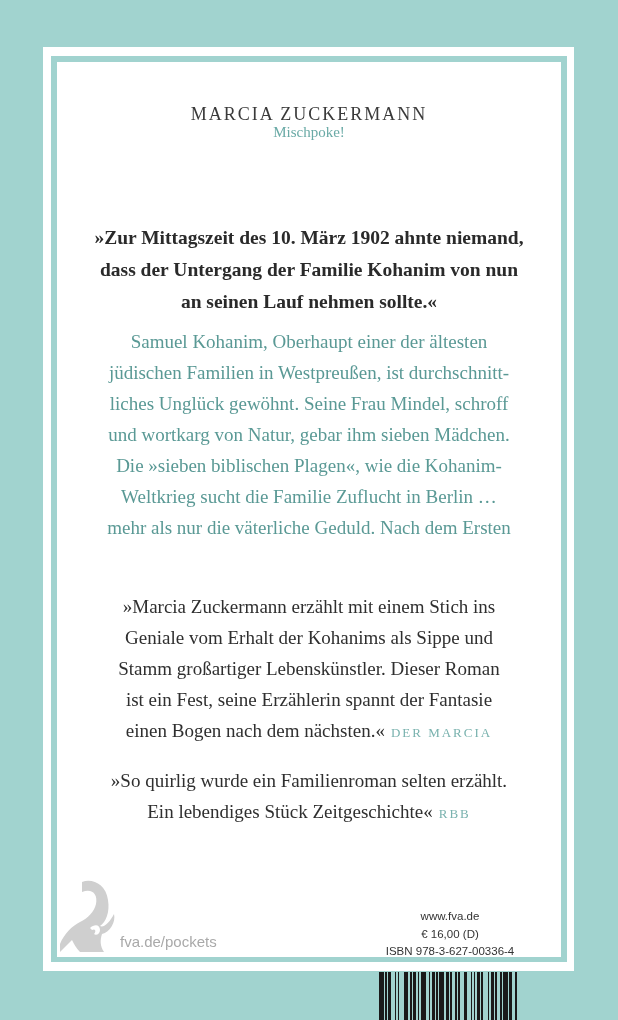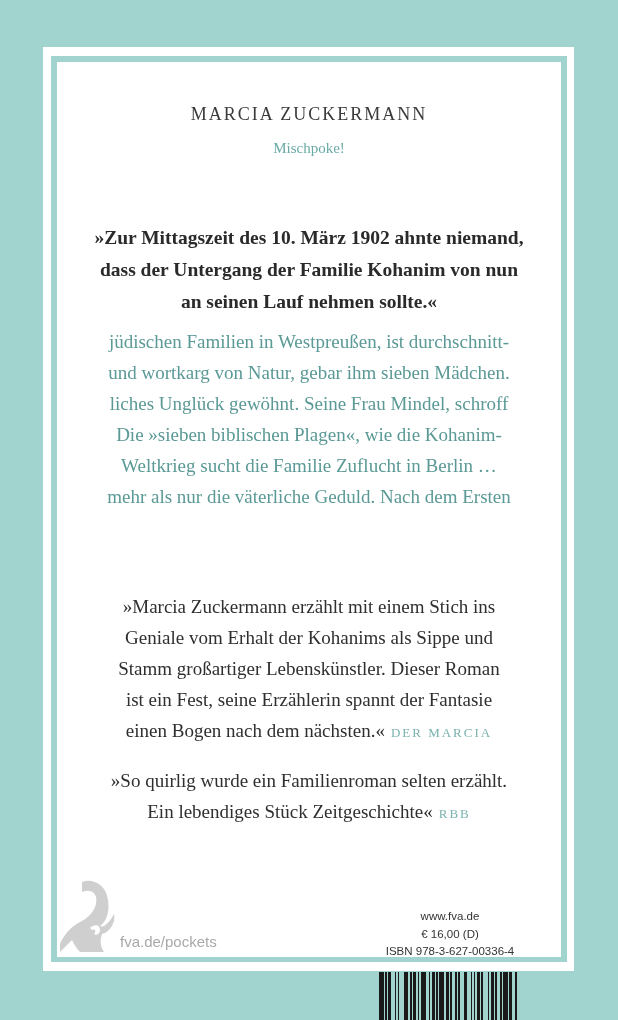--- a/index.html
+++ b/index.html
@@ -19,21 +19,21 @@
   .inner-panel {
     position: absolute; left: 57px; top: 62px; width: 504px; height: 895px;
     background: #ffffff;
   }
   .block { position: absolute; left: 57px; width: 504px; text-align: center; }
   .author {
     top: 104px; font-family: "Liberation Serif", serif; font-size: 18px;
     letter-spacing: 2px; color: #3a3a3a;
   }
   .title {
-    top: 140px; font-family: "Liberation Serif", serif; font-size: 15px;
+    top: 124px; font-family: "Liberation Serif", serif; font-size: 15px;
     color: #6aaaa6;
   }
   .teaser {
     top: 222px; font-family: "Liberation Serif", serif; font-weight: bold;
     font-size: 19.5px; line-height: 32px; color: #2a2a2a; text-align: center;
   }
   .summary {
     top: 326px; font-family: "Liberation Serif", serif; font-size: 19px;
     line-height: 31px; color: #5a9995;
   }
@@ -74,23 +74,24 @@
 <div class="block author">MARCIA ZUCKERMANN</div>
 <div class="block title">Mischpoke!</div>
 
 <div class="block teaser">
   <div>»Zur Mittagszeit des 10. März 1902 ahnte niemand,</div>
   <div>dass der Untergang der Familie Kohanim von nun</div>
   <div>an seinen Lauf nehmen sollte.«</div>
 </div>
 
 <div class="block summary">
+  <div>Samuel Kohanim, Oberhaupt einer der ältesten</div>
   <div>jüdischen Familien in Westpreußen, ist durchschnitt-</div>
+  <div>liches Unglück gewöhnt. Seine Frau Mindel, schroff</div>
   <div>und wortkarg von Natur, gebar ihm sieben Mädchen.</div>
-  <div>liches Unglück gewöhnt. Seine Frau Mindel, schroff</div>
   <div>Die »sieben biblischen Plagen«, wie die Kohanim-</div>
   <div>Weltkrieg sucht die Familie Zuflucht in Berlin …</div>
   <div>mehr als nur die väterliche Geduld. Nach dem Ersten</div>
 </div>
 
 <div class="block quote quote1">
   <div>»Marcia Zuckermann erzählt mit einem Stich ins</div>
   <div>Geniale vom Erhalt der Kohanims als Sippe und</div>
   <div>Stamm großartiger Lebenskünstler. Dieser Roman</div>
   <div>ist ein Fest, seine Erzählerin spannt der Fantasie</div>

